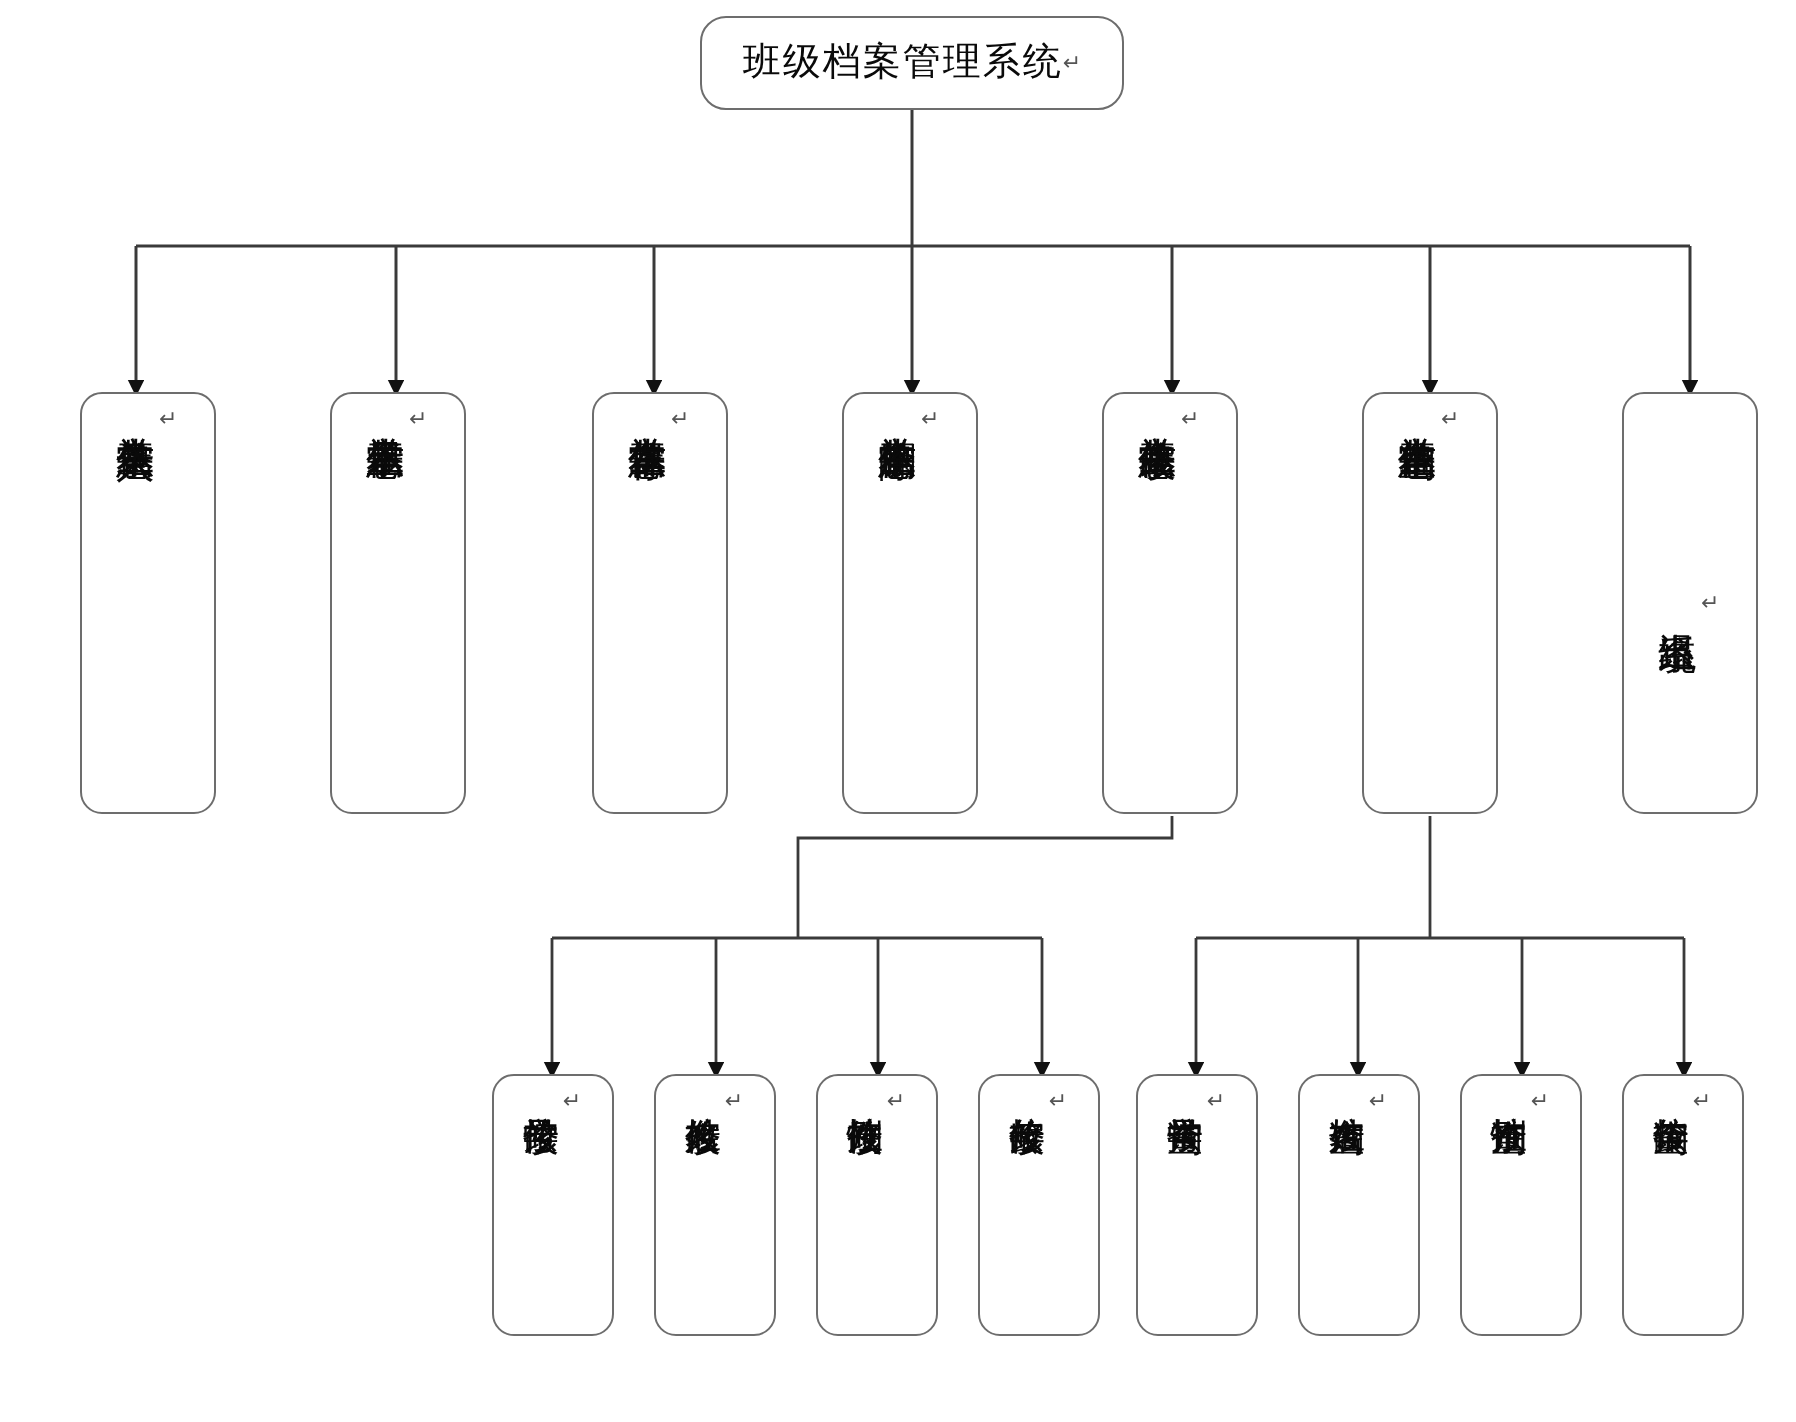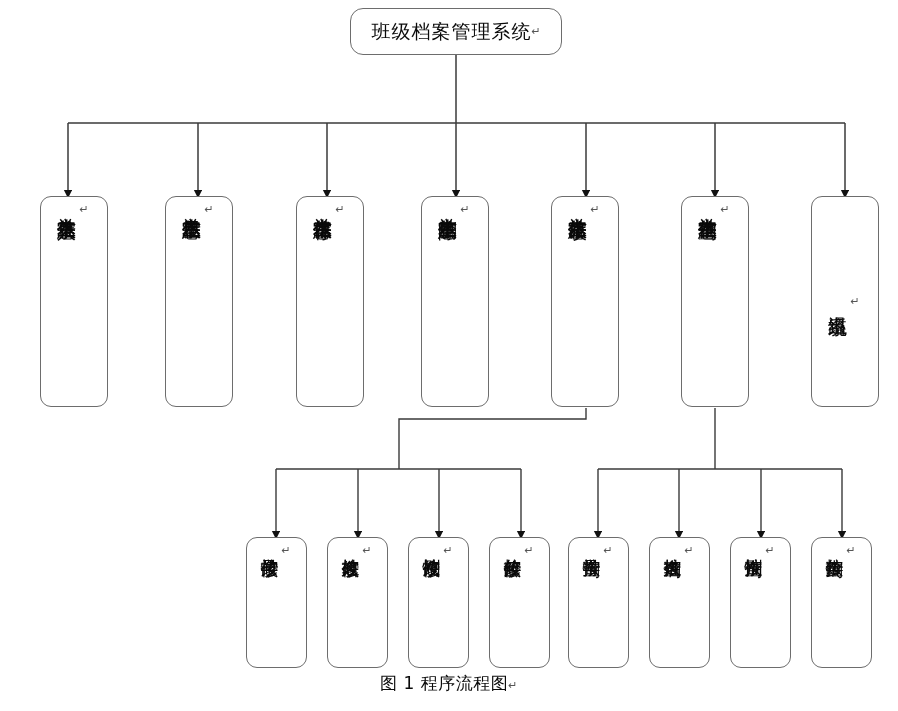--- a/index.html
+++ b/index.html
@@ -248,17 +248,14 @@
     </div>
   </div>
 
   <div class="node" style="left:811px; top:537px; width:61px; height:131px;">
     <div class="vstack">
       <span class="label-v small">按年龄查询</span>
       <span class="pilcrow-v">↵</span>
     </div>
   </div>
 
-  <div class="caption" style="top:672px;">
-    <span>图 1 程序流程图</span><span class="pilcrow">↵</span>
-  </div>
 
 </div>
 
 </body></html>

